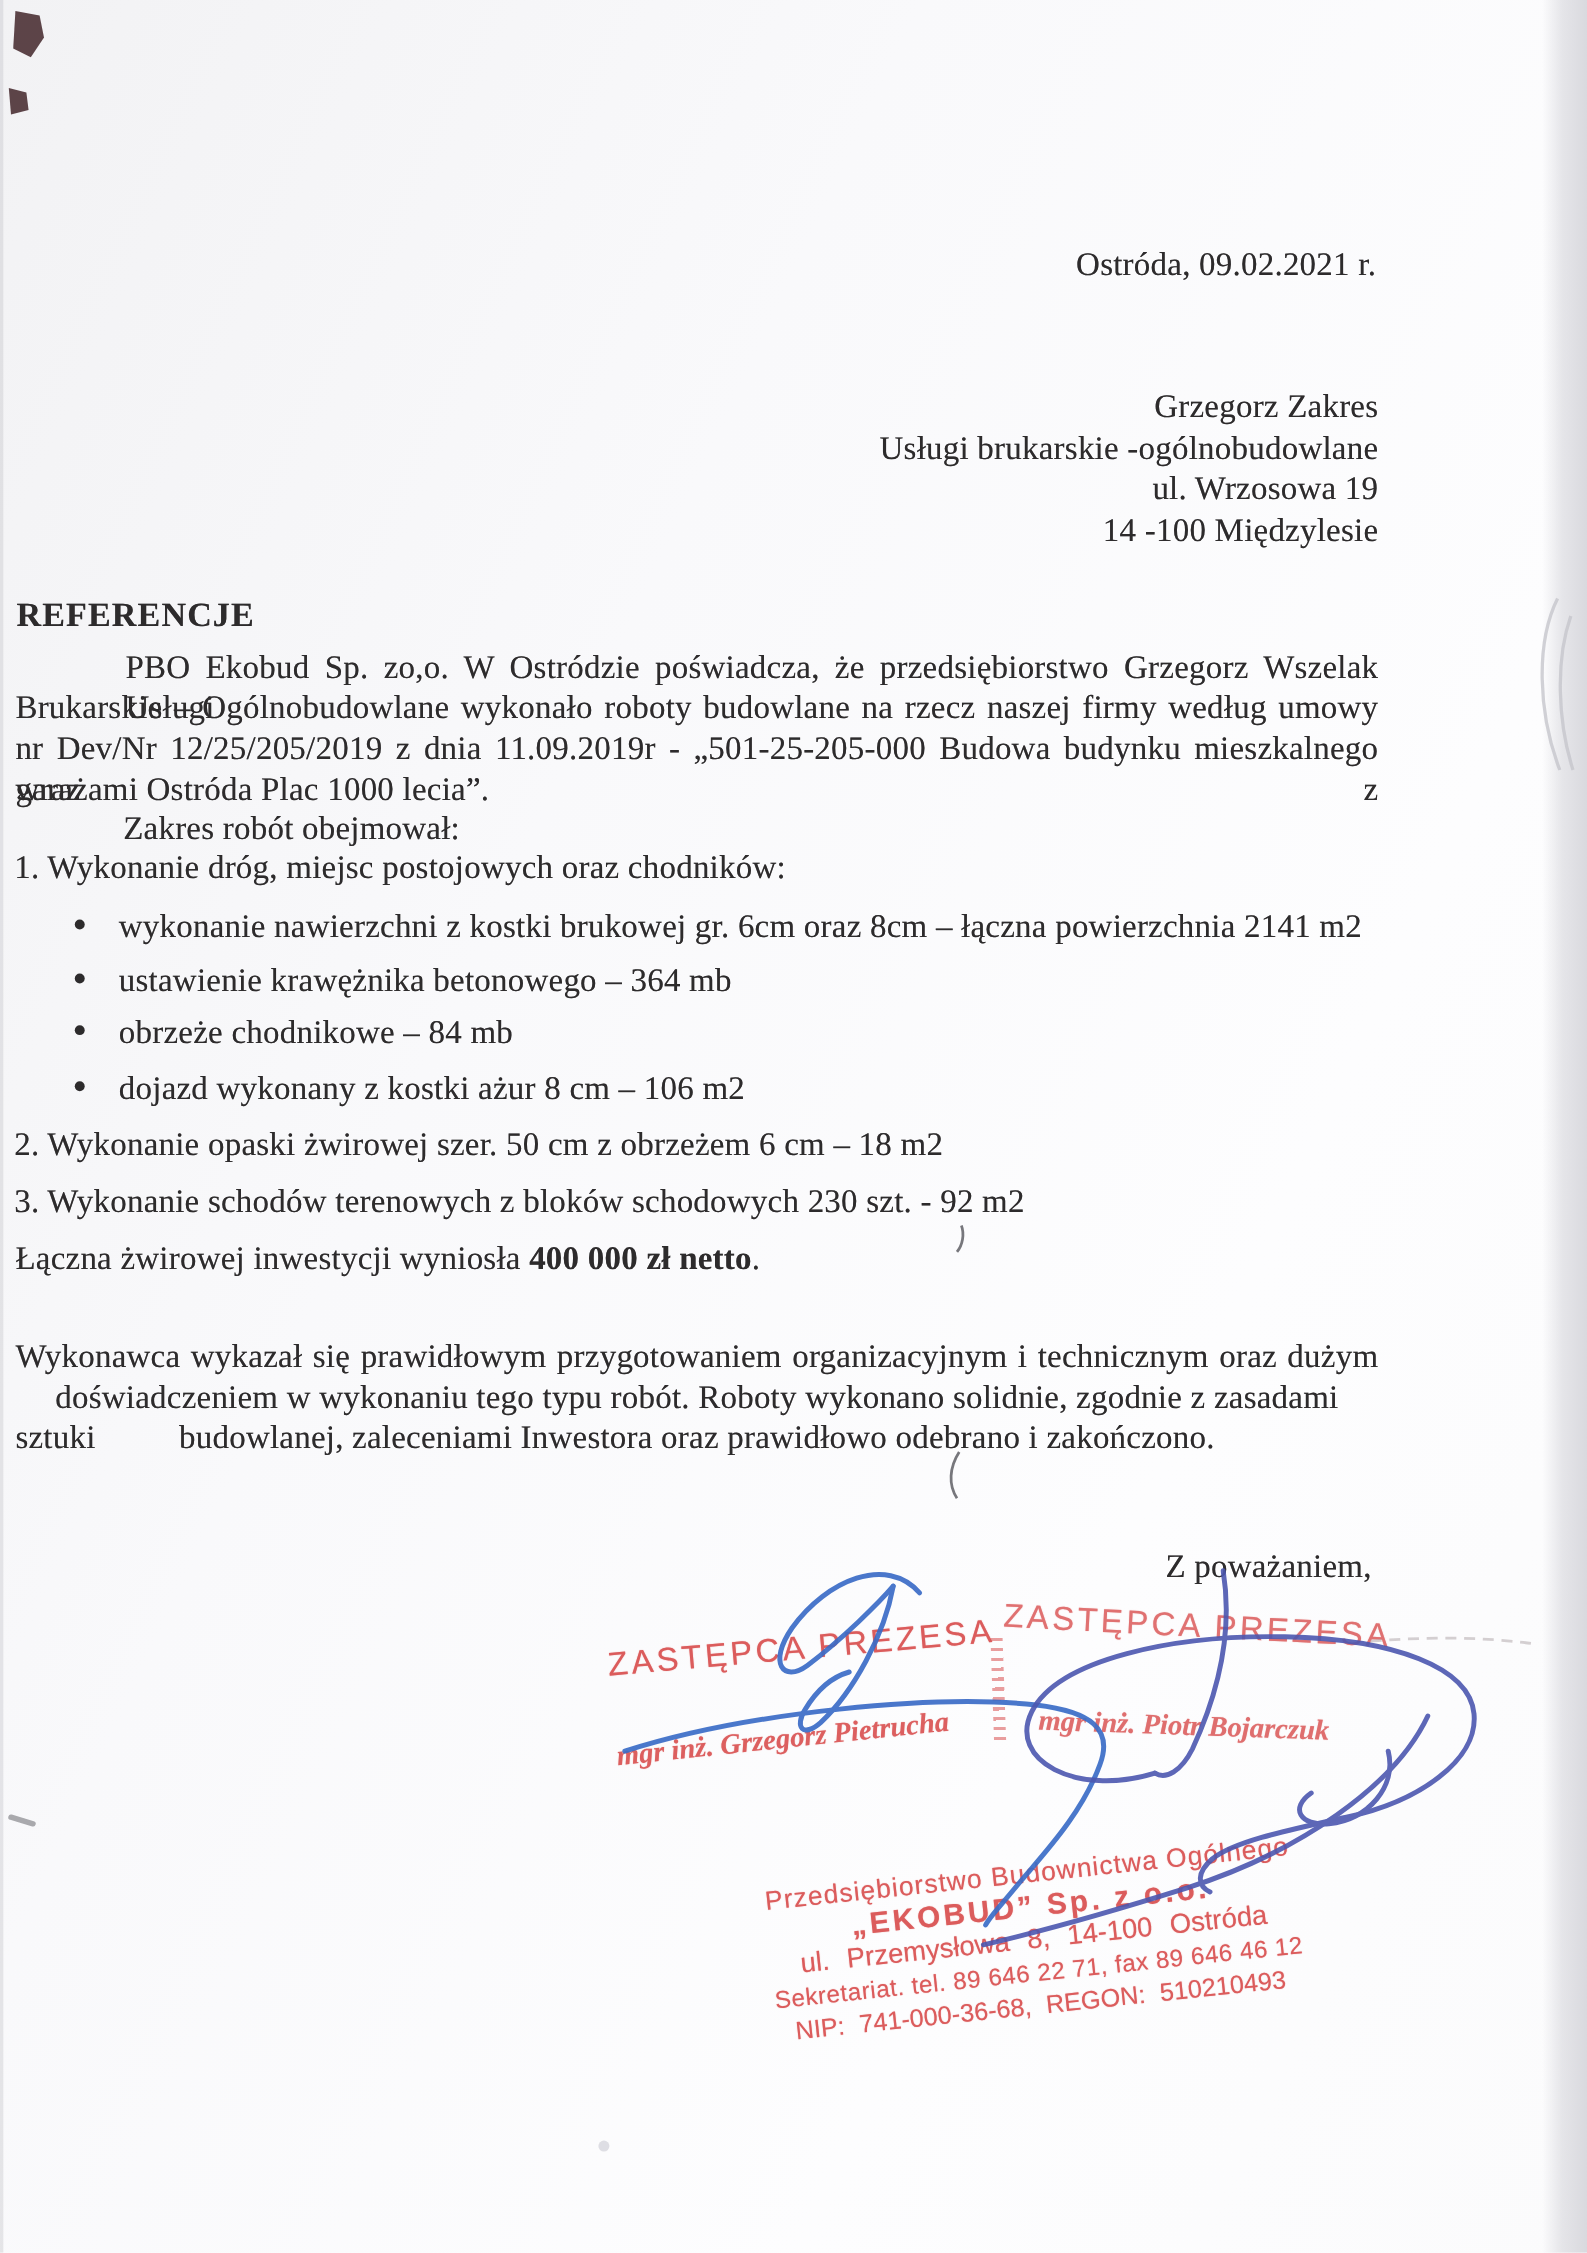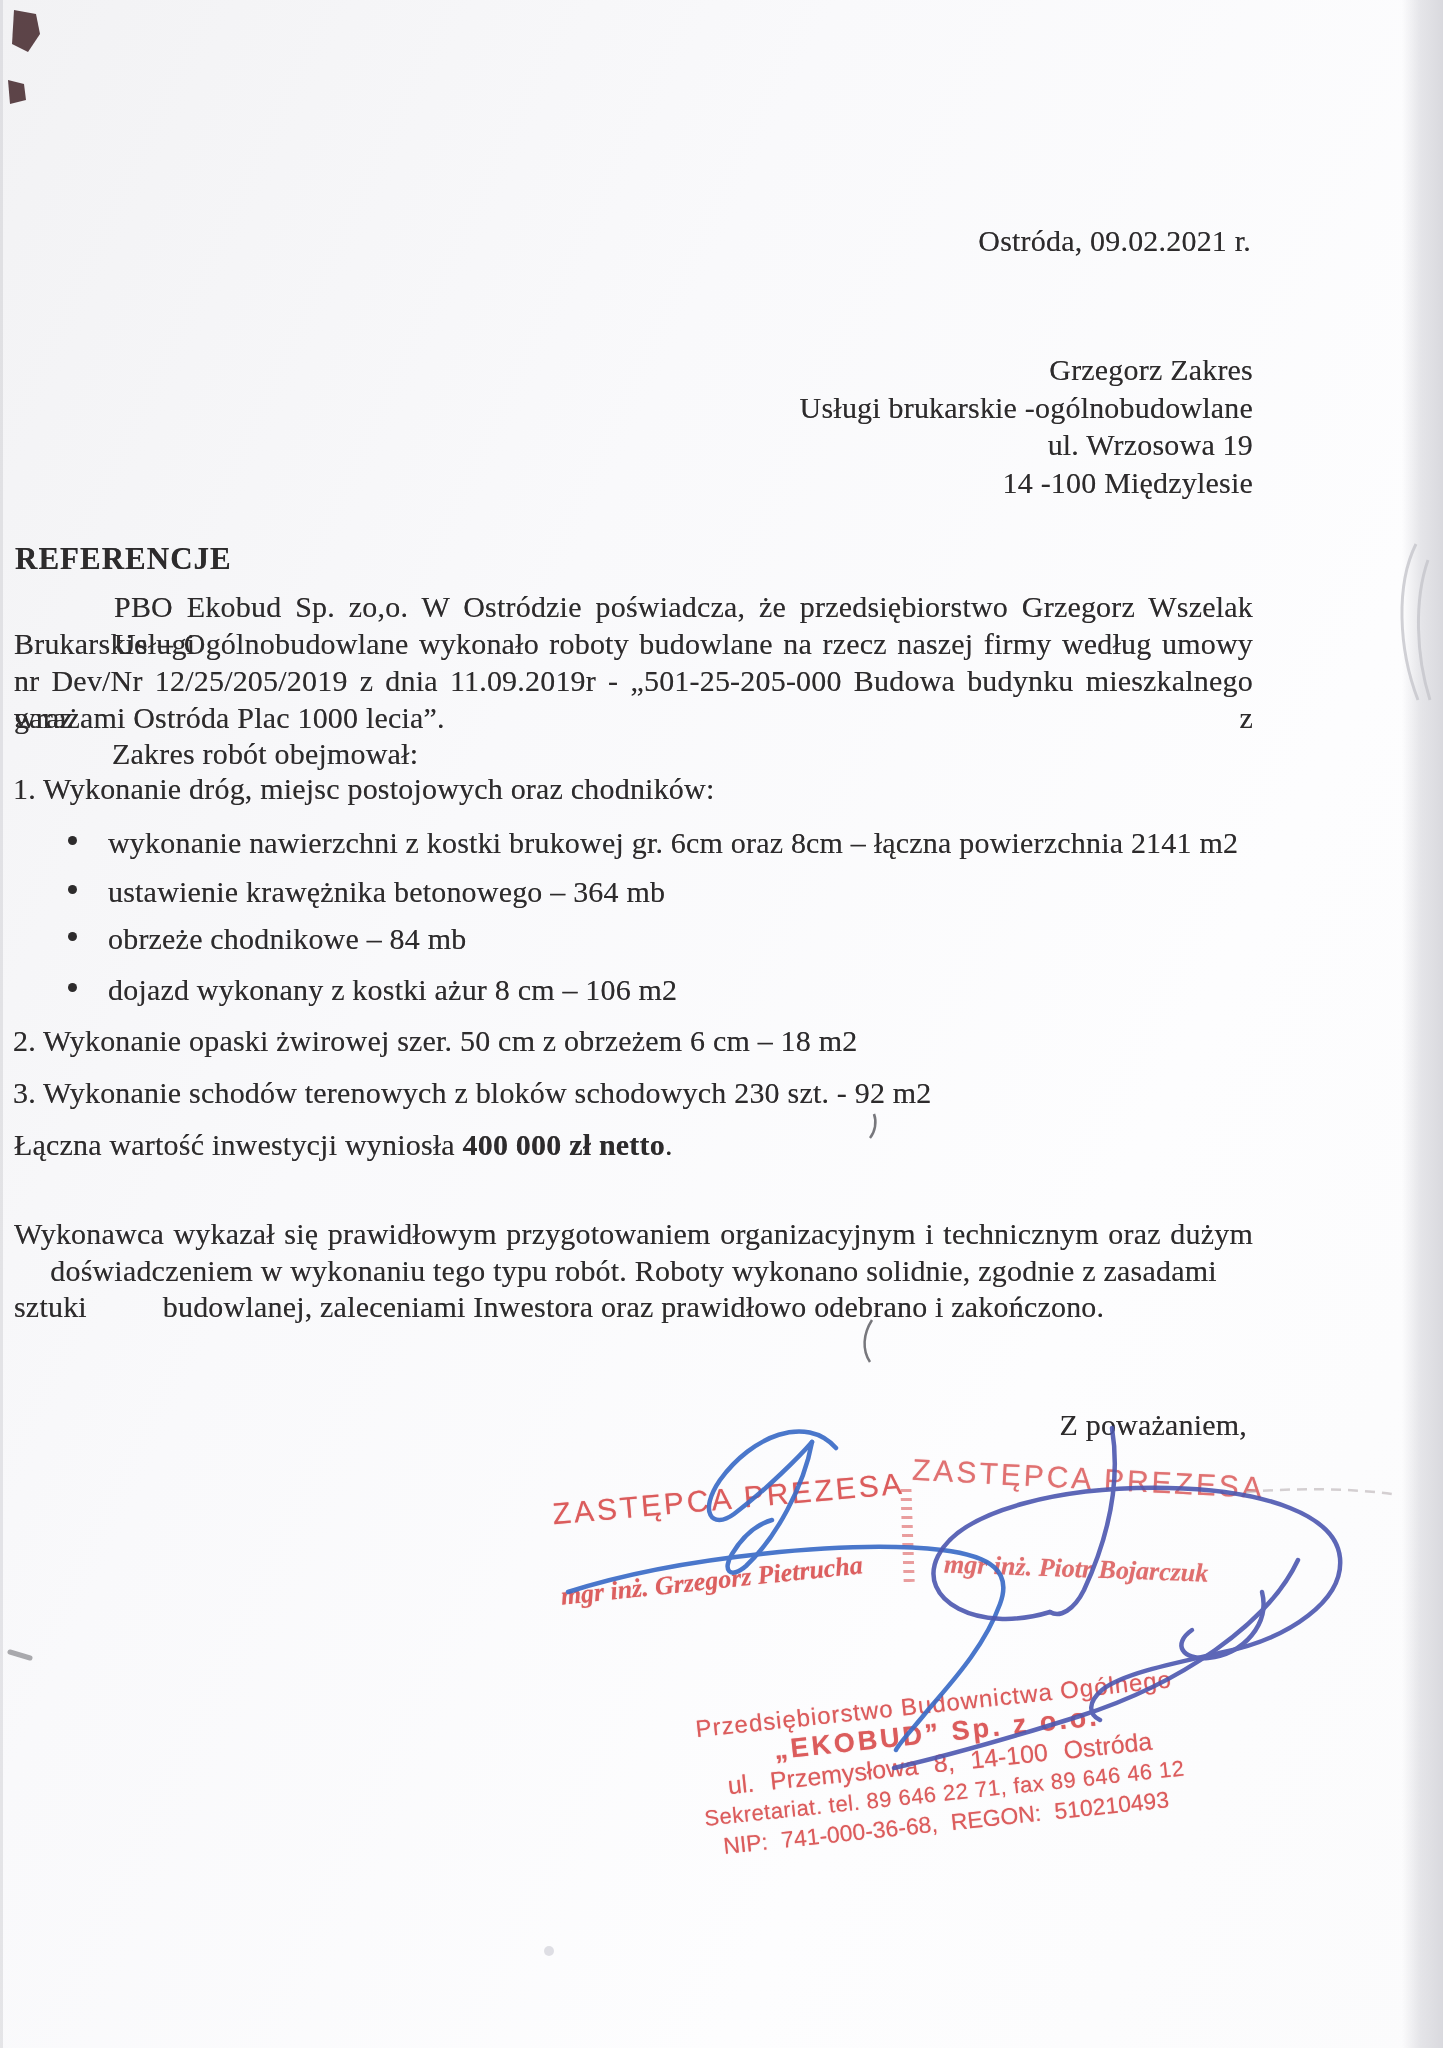--- a/index.html
+++ b/index.html
@@ -97,21 +97,21 @@
   </div>
   <div class="abs txt bullet-row" style="top:971px;width:1443px;height:40px;">
     <span class="dot"></span>
     <span class="btxt">dojazd wykonany z kostki ażur 8 cm – 106 m2</span>
   </div>
 
   <div class="abs txt item" style="top:1022px;">2. Wykonanie opaski żwirowej szer. 50 cm z obrzeżem 6 cm – 18 m2</div>
   <div class="abs txt item" style="top:1074px;">3. Wykonanie schodów terenowych z bloków schodowych 230 szt. - 92 m2</div>
 
   <div class="abs txt total-line">
-    <span>Łączna wartość inwestycji wyniosła </span><span class="bold">400 000 zł netto</span><span>.</span>
+    <span>Łączna żwirowej inwestycji wyniosła </span><span class="bold">400 000 zł netto</span><span>.</span>
   </div>
 
   <div class="abs txt p2">
     <div class="ln just">Wykonawca wykazał się prawidłowym przygotowaniem organizacyjnym i technicznym oraz dużym</div>
     <div class="ln just">doświadczeniem w wykonaniu tego typu robót. Roboty wykonano solidnie, zgodnie z zasadami sztuki</div>
     <div class="ln">budowlanej, zaleceniami Inwestora oraz prawidłowo odebrano i zakończono.</div>
   </div>
 
   <div class="abs txt signoff">Z poważaniem,</div>
 

